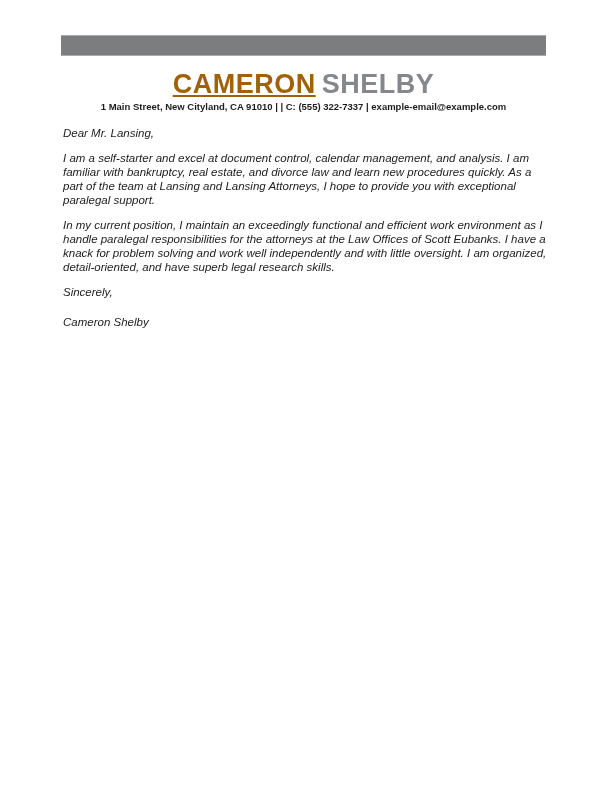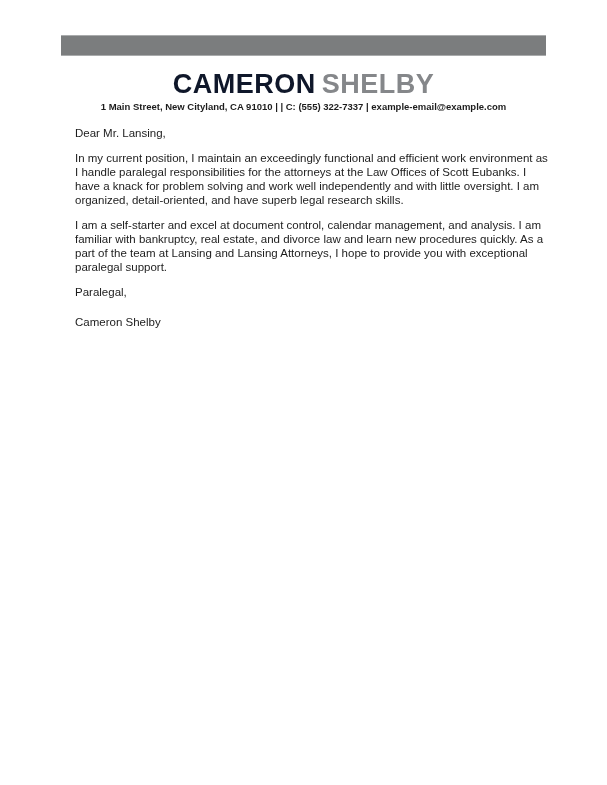--- a/index.html
+++ b/index.html
@@ -41,46 +41,47 @@
     line-height: 12px;
     font-weight: 700;
     color: #1c1c1c;
   }
   .letter-body {
     margin: 13px 58px 0 59px;
     font-size: 11.5px;
     line-height: 14px;
   }
   .letter-body p {
-    margin: 0 0 11px 16px;
+    margin: 0 0 11px 4px;
+    font-style: italic;
   }
   .signature-name {
     margin-top: 16px !important;
   }
 </style>
 </head>
 <body>
 
 <div class="page">
 
   <div class="header-bar" style="background-color: rgb(123, 125, 126);"></div>
 
   <h1 class="name-heading">
-    <span class="name-first" style="color: #0f172a;">CAMERON</span><span class="name-last" style="color: rgb(133, 135, 138);">SHELBY</span>
+    <span class="name-first" style="color: #a16207; text-decoration: underline;">CAMERON</span><span class="name-last" style="color: rgb(133, 135, 138);">SHELBY</span>
   </h1>
 
   <div class="contact-line">1 Main Street, New Cityland, CA 91010 | | C: (555) 322-7337 | example-email@example.com</div>
 
   <div class="letter-body">
     <p>Dear Mr. Lansing,</p>
 
 
+    <p>I am a self-starter and excel at document control, calendar management, and analysis. I am familiar with bankruptcy, real estate, and divorce law and learn new procedures quickly. As a part of the team at Lansing and Lansing Attorneys, I hope to provide you with exceptional paralegal support.</p>
+
     <p>In my current position, I maintain an exceedingly functional and efficient work environment as I handle paralegal responsibilities for the attorneys at the Law Offices of Scott Eubanks. I have a knack for problem solving and work well independently and with little oversight. I am organized, detail-oriented, and have superb legal research skills.</p>
 
-    <p>I am a self-starter and excel at document control, calendar management, and analysis. I am familiar with bankruptcy, real estate, and divorce law and learn new procedures quickly. As a part of the team at Lansing and Lansing Attorneys, I hope to provide you with exceptional paralegal support.</p>
 
-
-    <p>Paralegal,</p>
+    <p>Sincerely,</p>
 
     <p class="signature-name">Cameron Shelby</p>
   </div>
 
 </div>
 
 </body></html>

